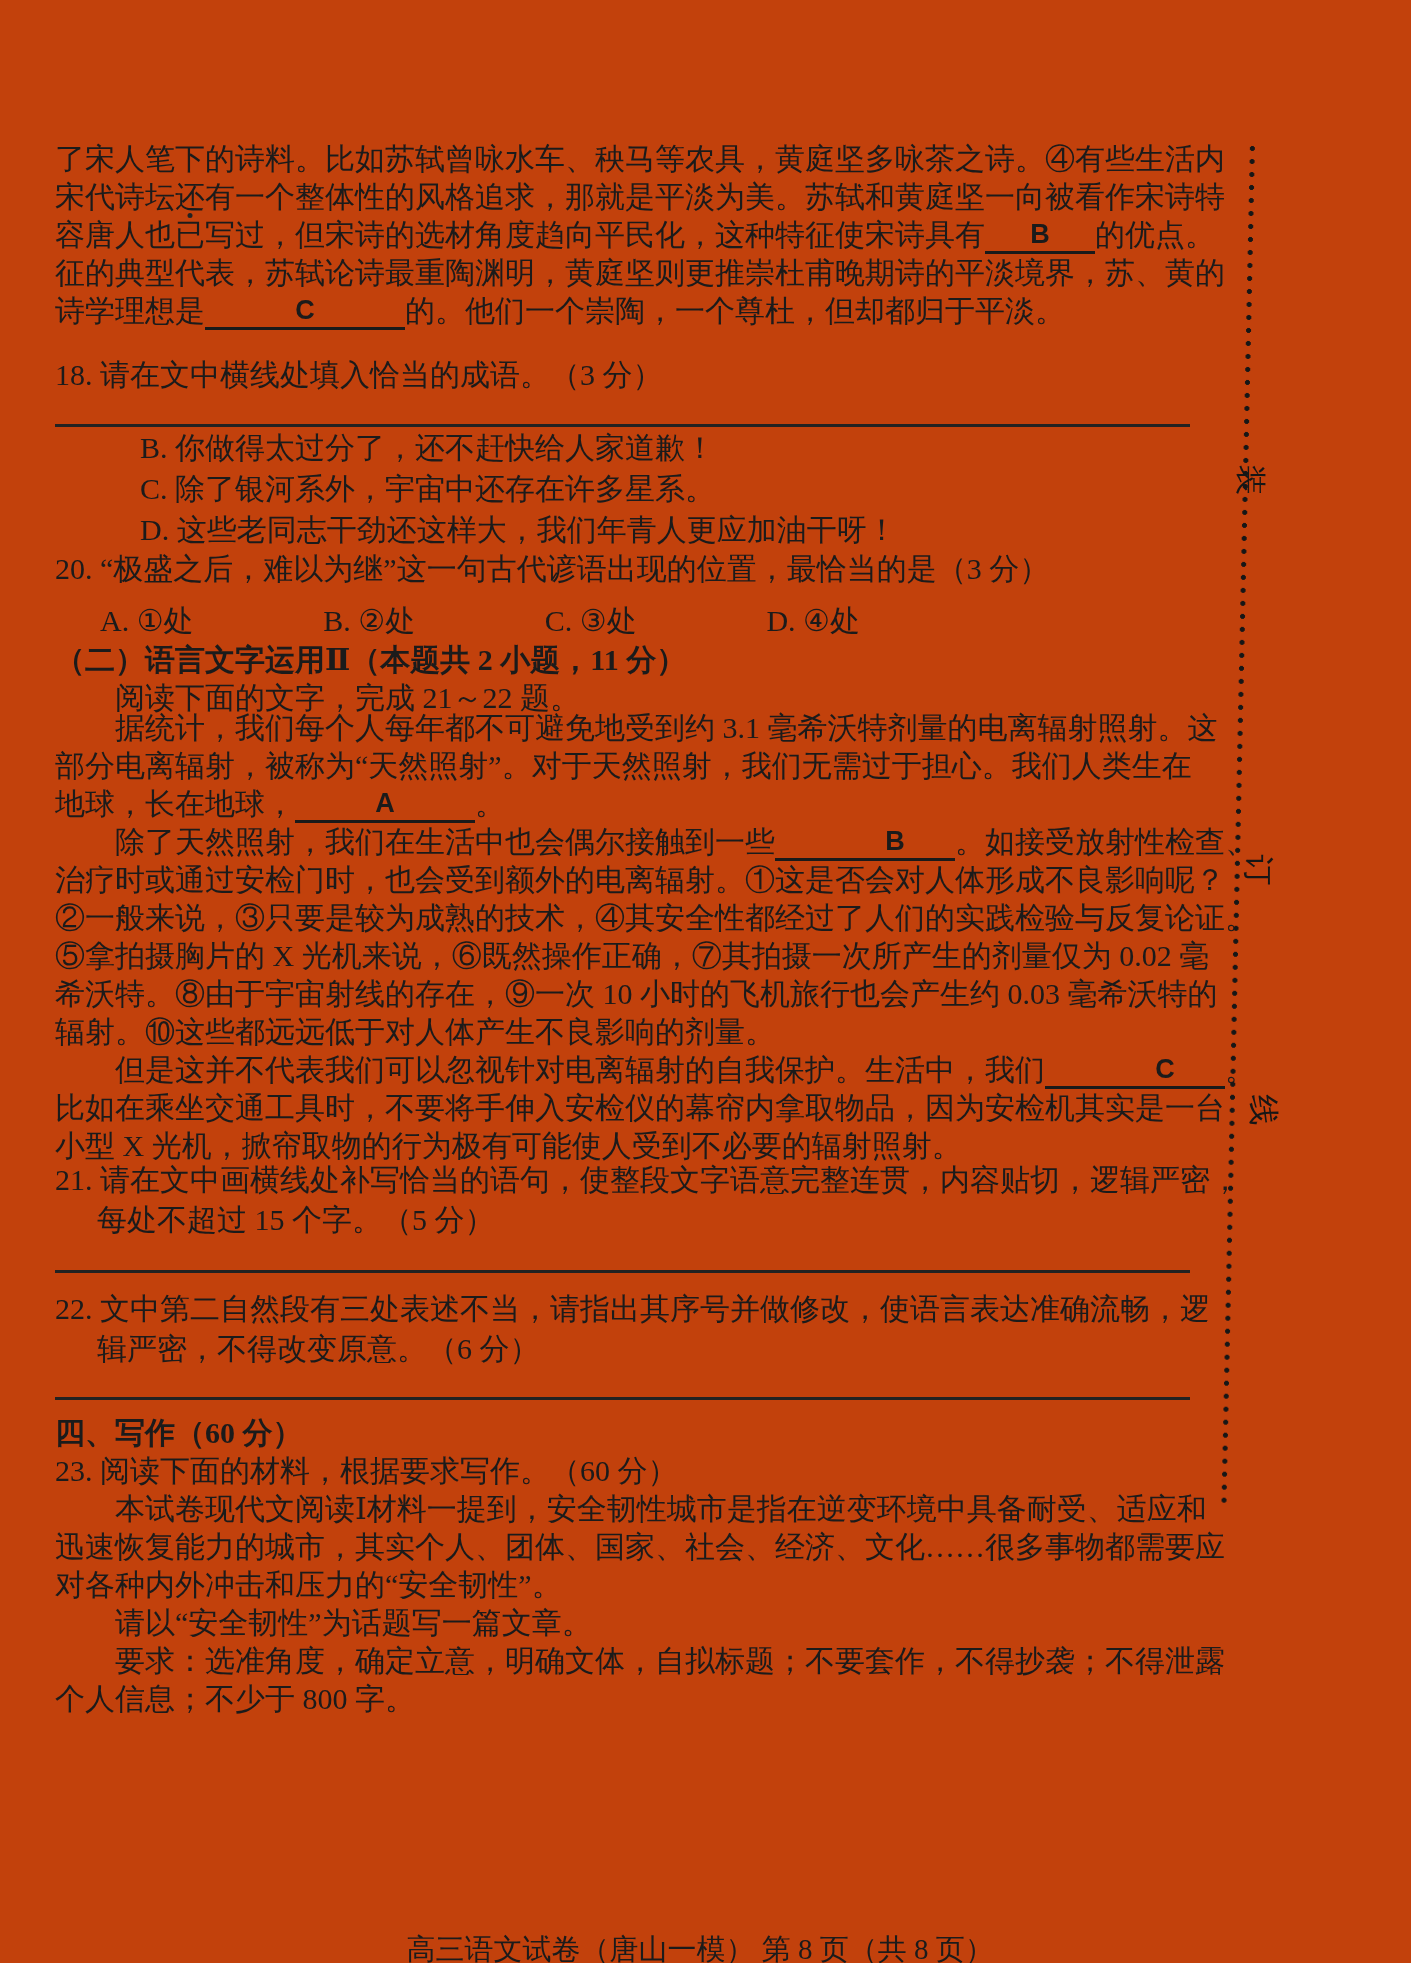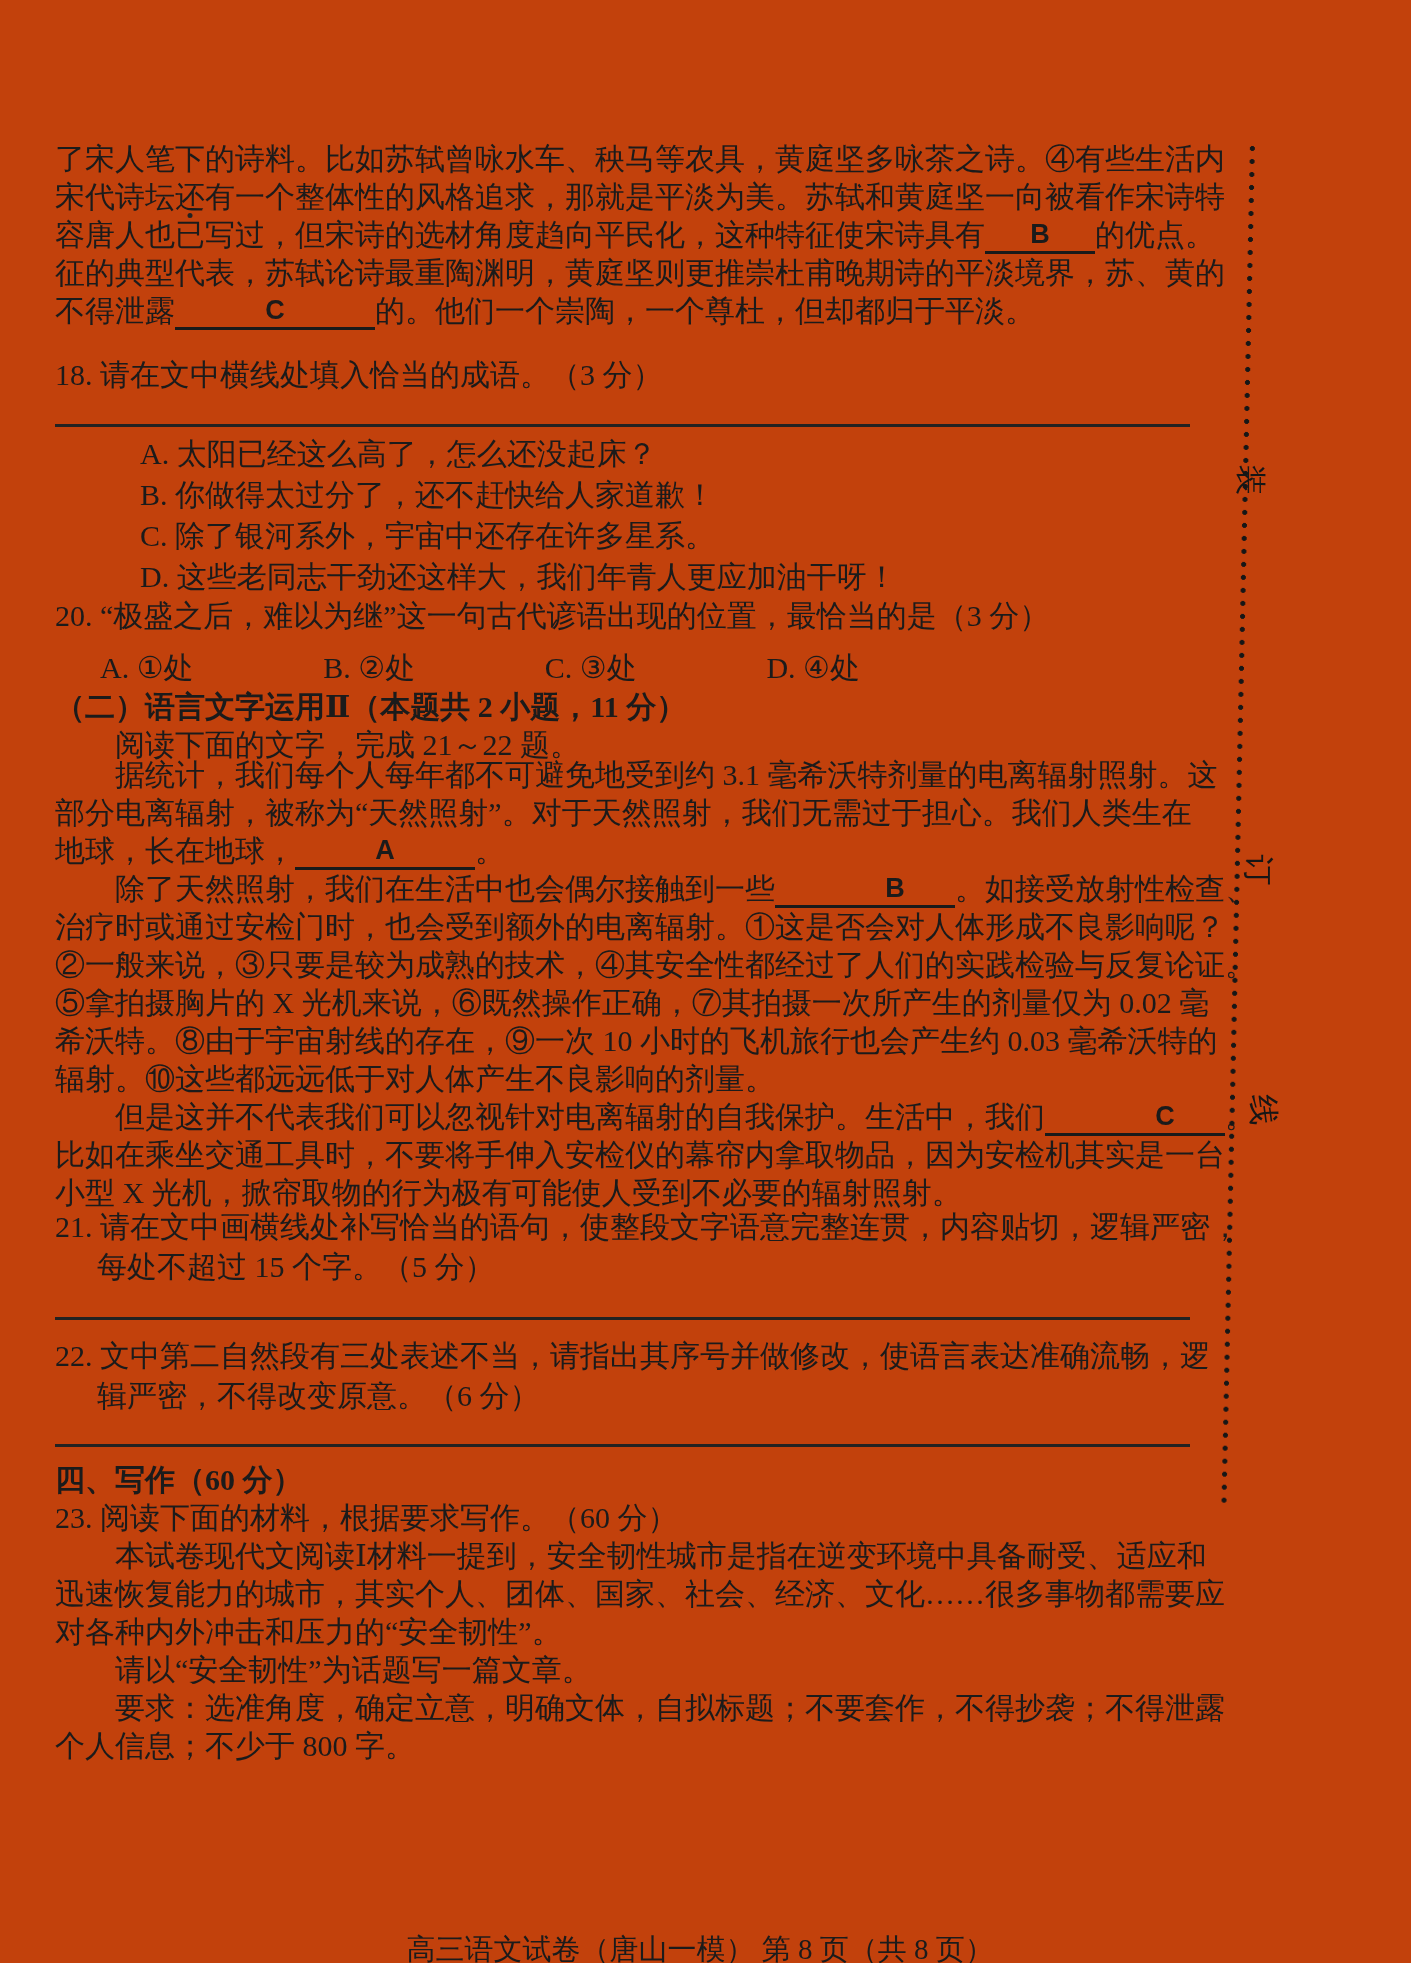--- a/index.html
+++ b/index.html
@@ -73,27 +73,26 @@
 </head>
 <body>
 
 <div class="page">
   <div class="content">
 
     <div class="line">了宋人笔下的诗料。比如苏轼曾咏水车、秧马等农具，黄庭坚多咏茶之诗。④有些生活内</div>
     <div class="line"><span>宋代诗坛</span><span class="emph">还</span><span>有一个整体性的风格追求，那就是平淡为美。苏轼和黄庭坚一向被看作宋诗特</span></div>
     <div class="line"><span>容唐人也已写过，但宋诗的选材角度趋向平民化，这种特征使宋诗具有</span><span class="blank w110">B</span><span>的优点。</span></div>
     <div class="line">征的典型代表，苏轼论诗最重陶渊明，黄庭坚则更推崇杜甫晚期诗的平淡境界，苏、黄的</div>
-    <div class="line"><span>不得泄露</span><span class="blank w200">C</span><span>的。他们一个崇陶，一个尊杜，但却都归于平淡。</span></div>
+    <div class="line"><span>诗学理想是</span><span class="blank w200">C</span><span>的。他们一个崇陶，一个尊杜，但却都归于平淡。</span></div>
 
     <div class="line mt-q18">18. 请在文中横线处填入恰当的成语。（3 分）</div>
 
     <div class="divider mt-div1"></div>
 
-    <div class="opt mt-optA">A. 太阳已经这么高了，怎么还没起床？</div>
     <div class="opt">B. 你做得太过分了，还不赶快给人家道歉！</div>
     <div class="opt">C. 除了银河系外，宇宙中还存在许多星系。</div>
     <div class="opt">D. 这些老同志干劲还这样大，我们年青人更应加油干呀！</div>
 
     <div class="line">20. “极盛之后，难以为继”这一句古代谚语出现的位置，最恰当的是（3 分）</div>
     <div class="q20-options">
       <span>A. ①处</span>
       <span>B. ②处</span>
       <span>C. ③处</span>
       <span>D. ④处</span>

